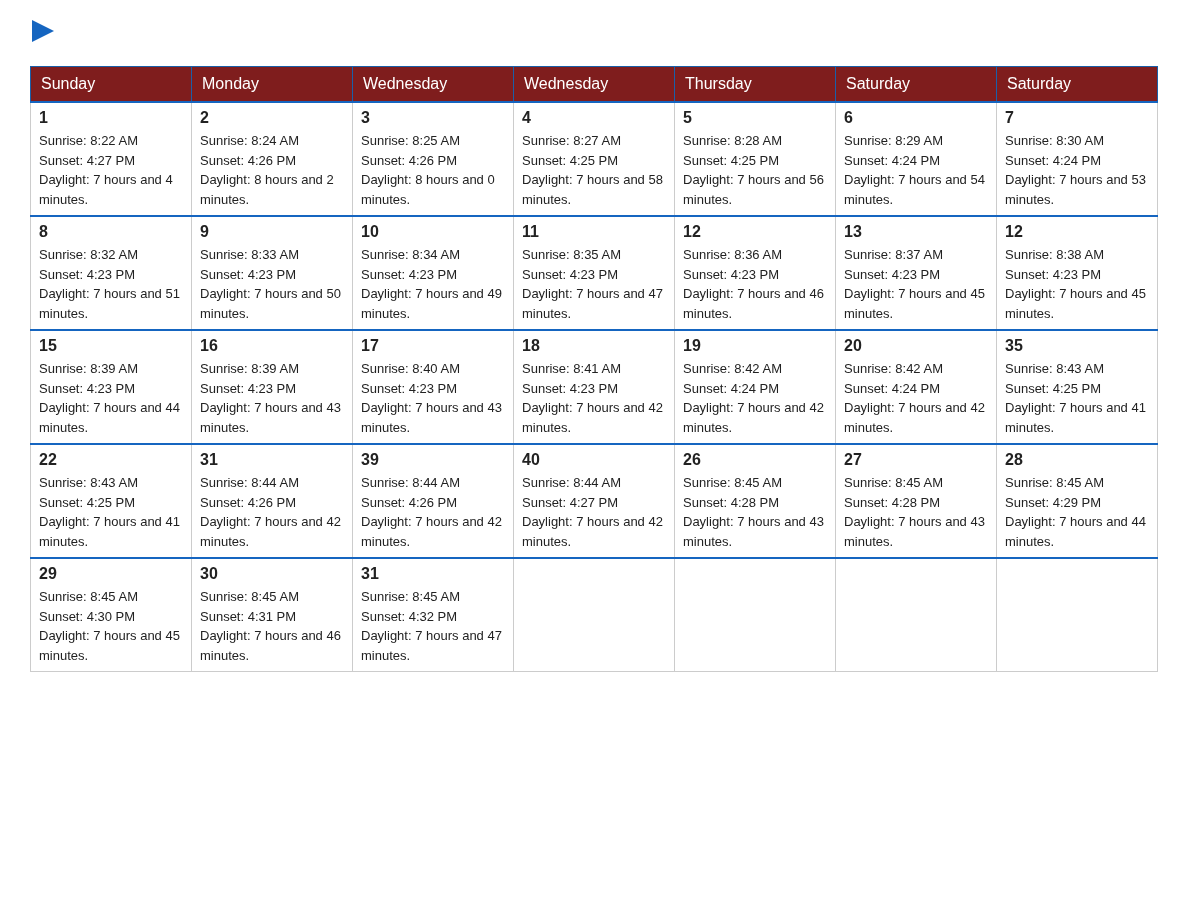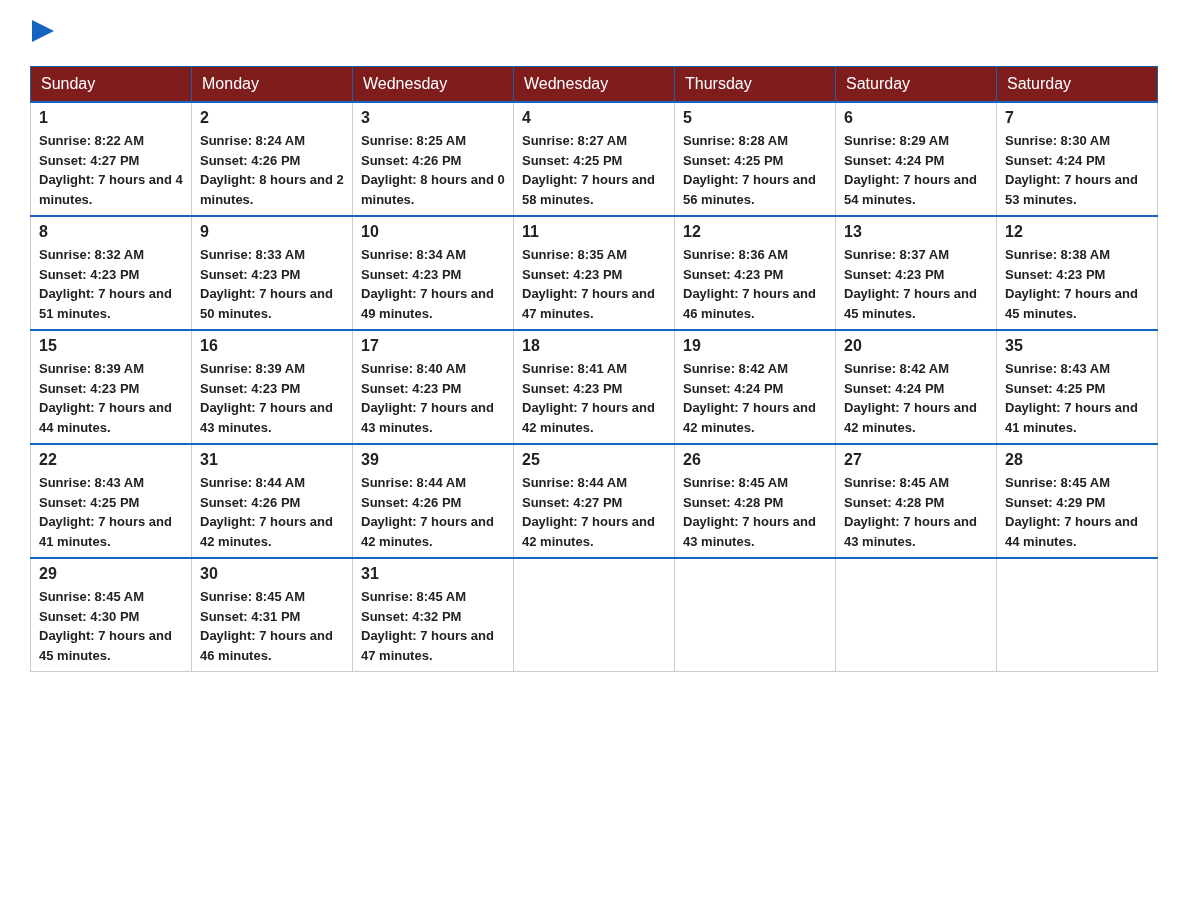--- a/index.html
+++ b/index.html
@@ -75,21 +75,20 @@
     .day-number {
       font-size: 16px;
       font-weight: bold;
       margin-bottom: 4px;
       display: block;
     }
     .day-info {
       font-size: 13px;
       line-height: 1.5;
       color: #222;
-      font-weight: bold;
     }
     .empty-cell {
       background: #fff;
     }
     .week-row td {
       border-top: 2px solid #1565c0;
     }
   </style>
 </head>
 <body>
@@ -272,21 +271,21 @@
           Sunrise: 8:44 AM<br>Sunset: 4:26 PM<br>Daylight: 7 hours and 42 minutes.
         </div>
       </td>
         <td>
         <span class="day-number">39</span>
         <div class="day-info">
           Sunrise: 8:44 AM<br>Sunset: 4:26 PM<br>Daylight: 7 hours and 42 minutes.
         </div>
       </td>
         <td>
-        <span class="day-number">25</span>
+        <span class="day-number">40</span>
         <div class="day-info">
           Sunrise: 8:44 AM<br>Sunset: 4:27 PM<br>Daylight: 7 hours and 42 minutes.
         </div>
       </td>
         <td>
         <span class="day-number">26</span>
         <div class="day-info">
           Sunrise: 8:45 AM<br>Sunset: 4:28 PM<br>Daylight: 7 hours and 43 minutes.
         </div>
       </td>

